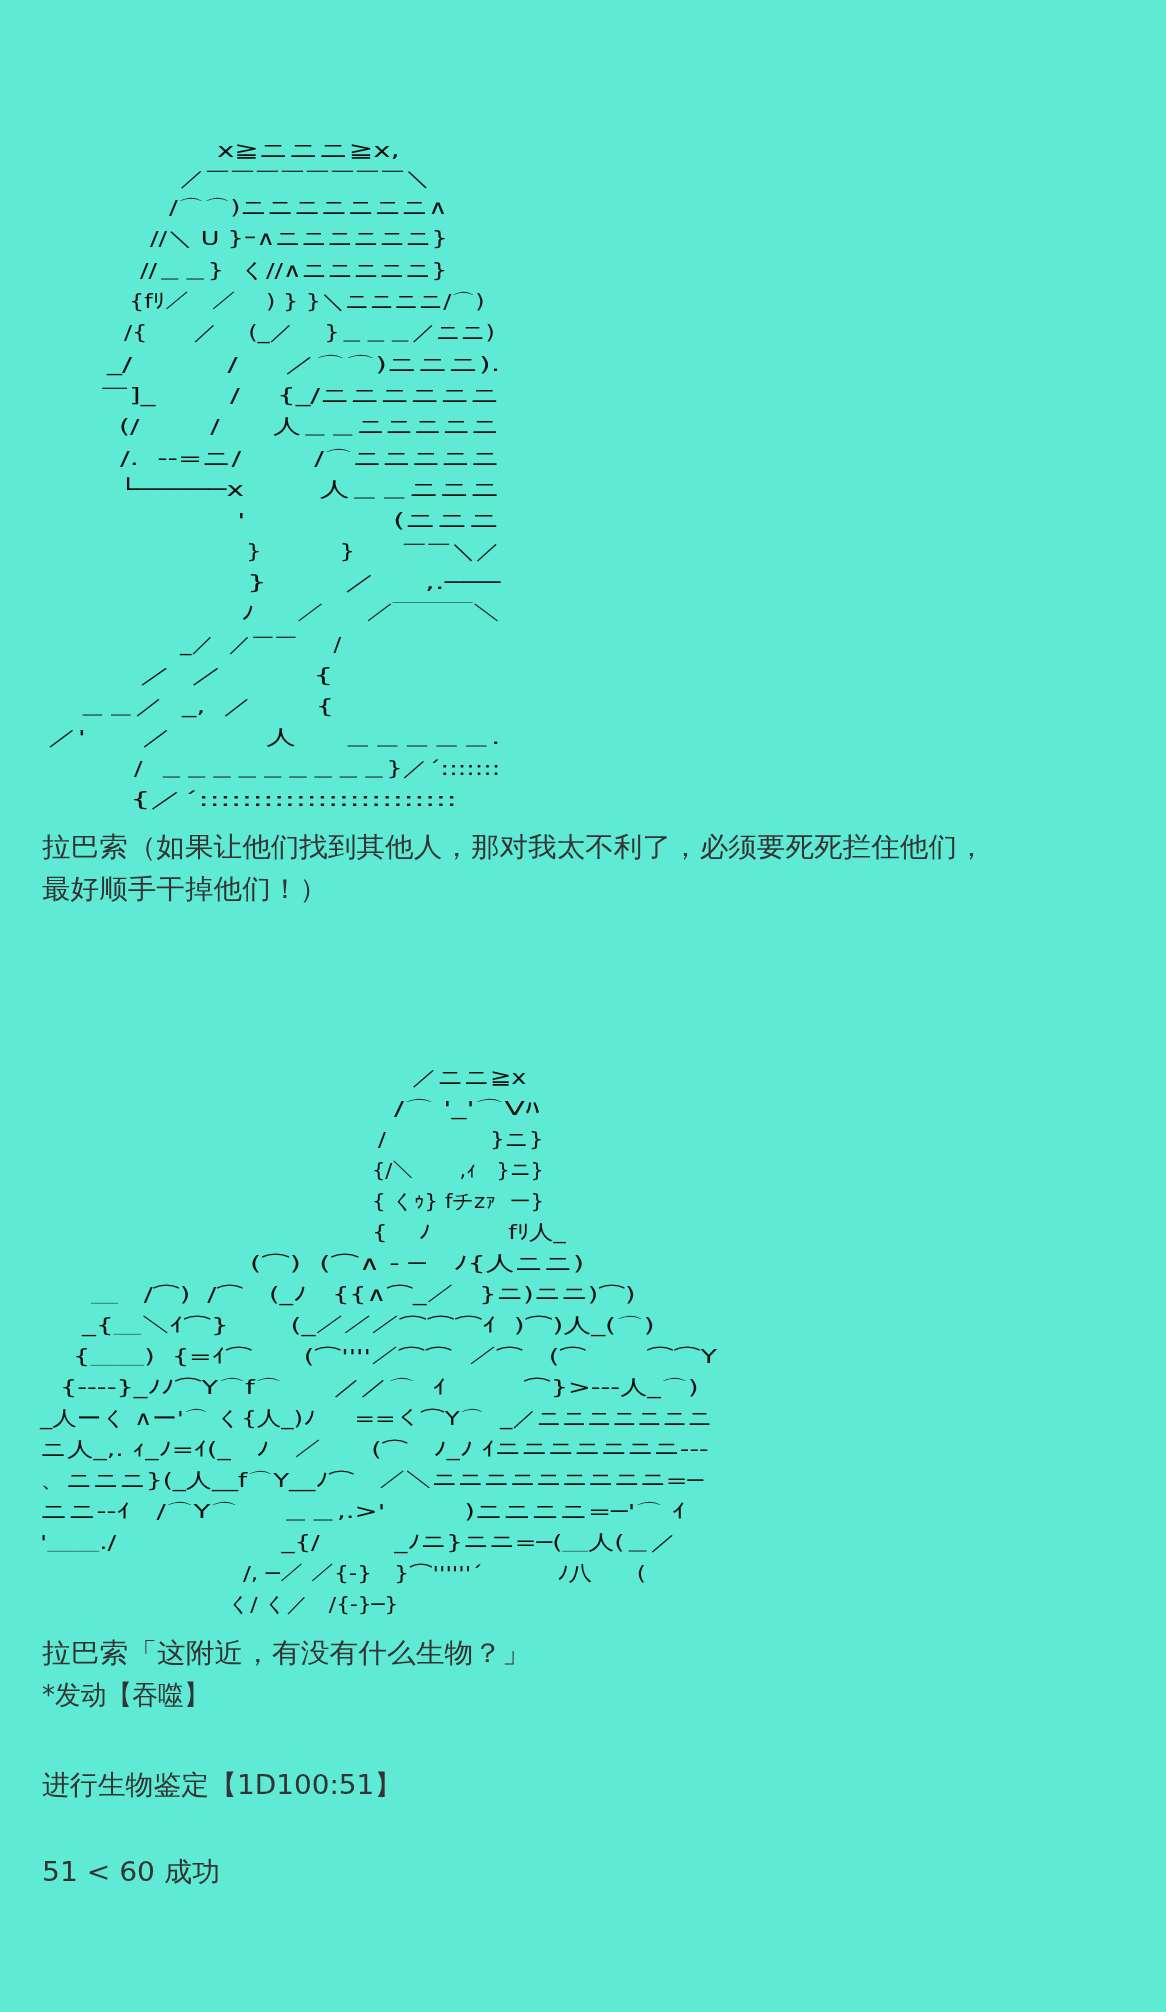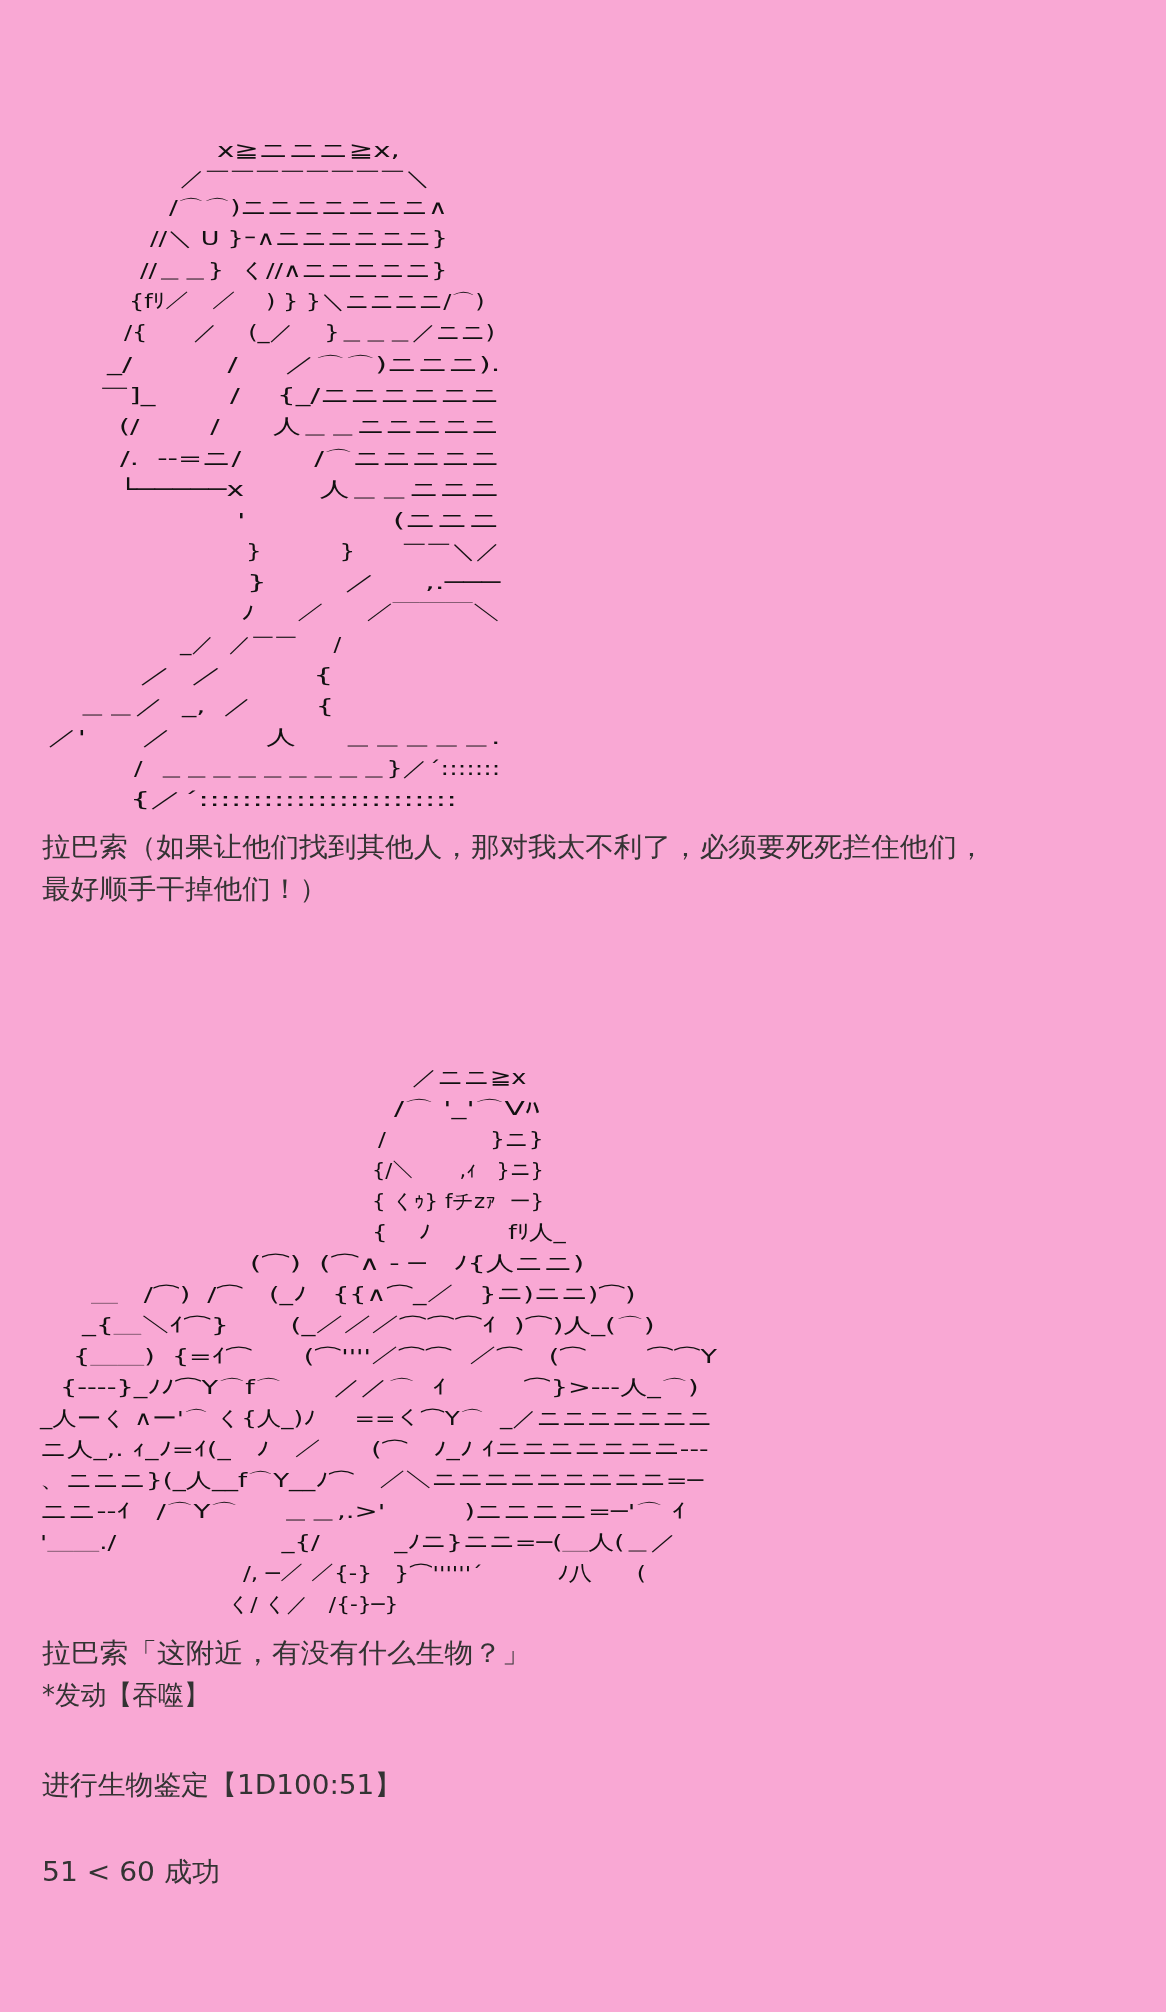--- a/index.html
+++ b/index.html
@@ -1,17 +1,17 @@
 <!DOCTYPE html>
 <html><head>
 <meta charset="utf-8">
 <style>
   html, body { margin: 0; padding: 0; background: #ffffff; }
   body { width: 1166px; height: 2012px; position: relative; overflow: hidden; }
-  .page { position: absolute; left: 0; top: 0; width: 1166px; height: 2012px; background: #f9a8d4; }
+  .page { position: absolute; left: 0; top: 0; width: 1166px; height: 2012px; background: #5eead4; }
   .aa-block { position: absolute; left: 0; top: 0; width: 1166px; }
   .aa-line {
     position: absolute;
     white-space: pre;
     font-family: "DejaVu Sans", "Liberation Sans", sans-serif;
     font-size: 20px;
     line-height: 24px;
     height: 24px;
     color: #111;
     transform-origin: 0 50%;

